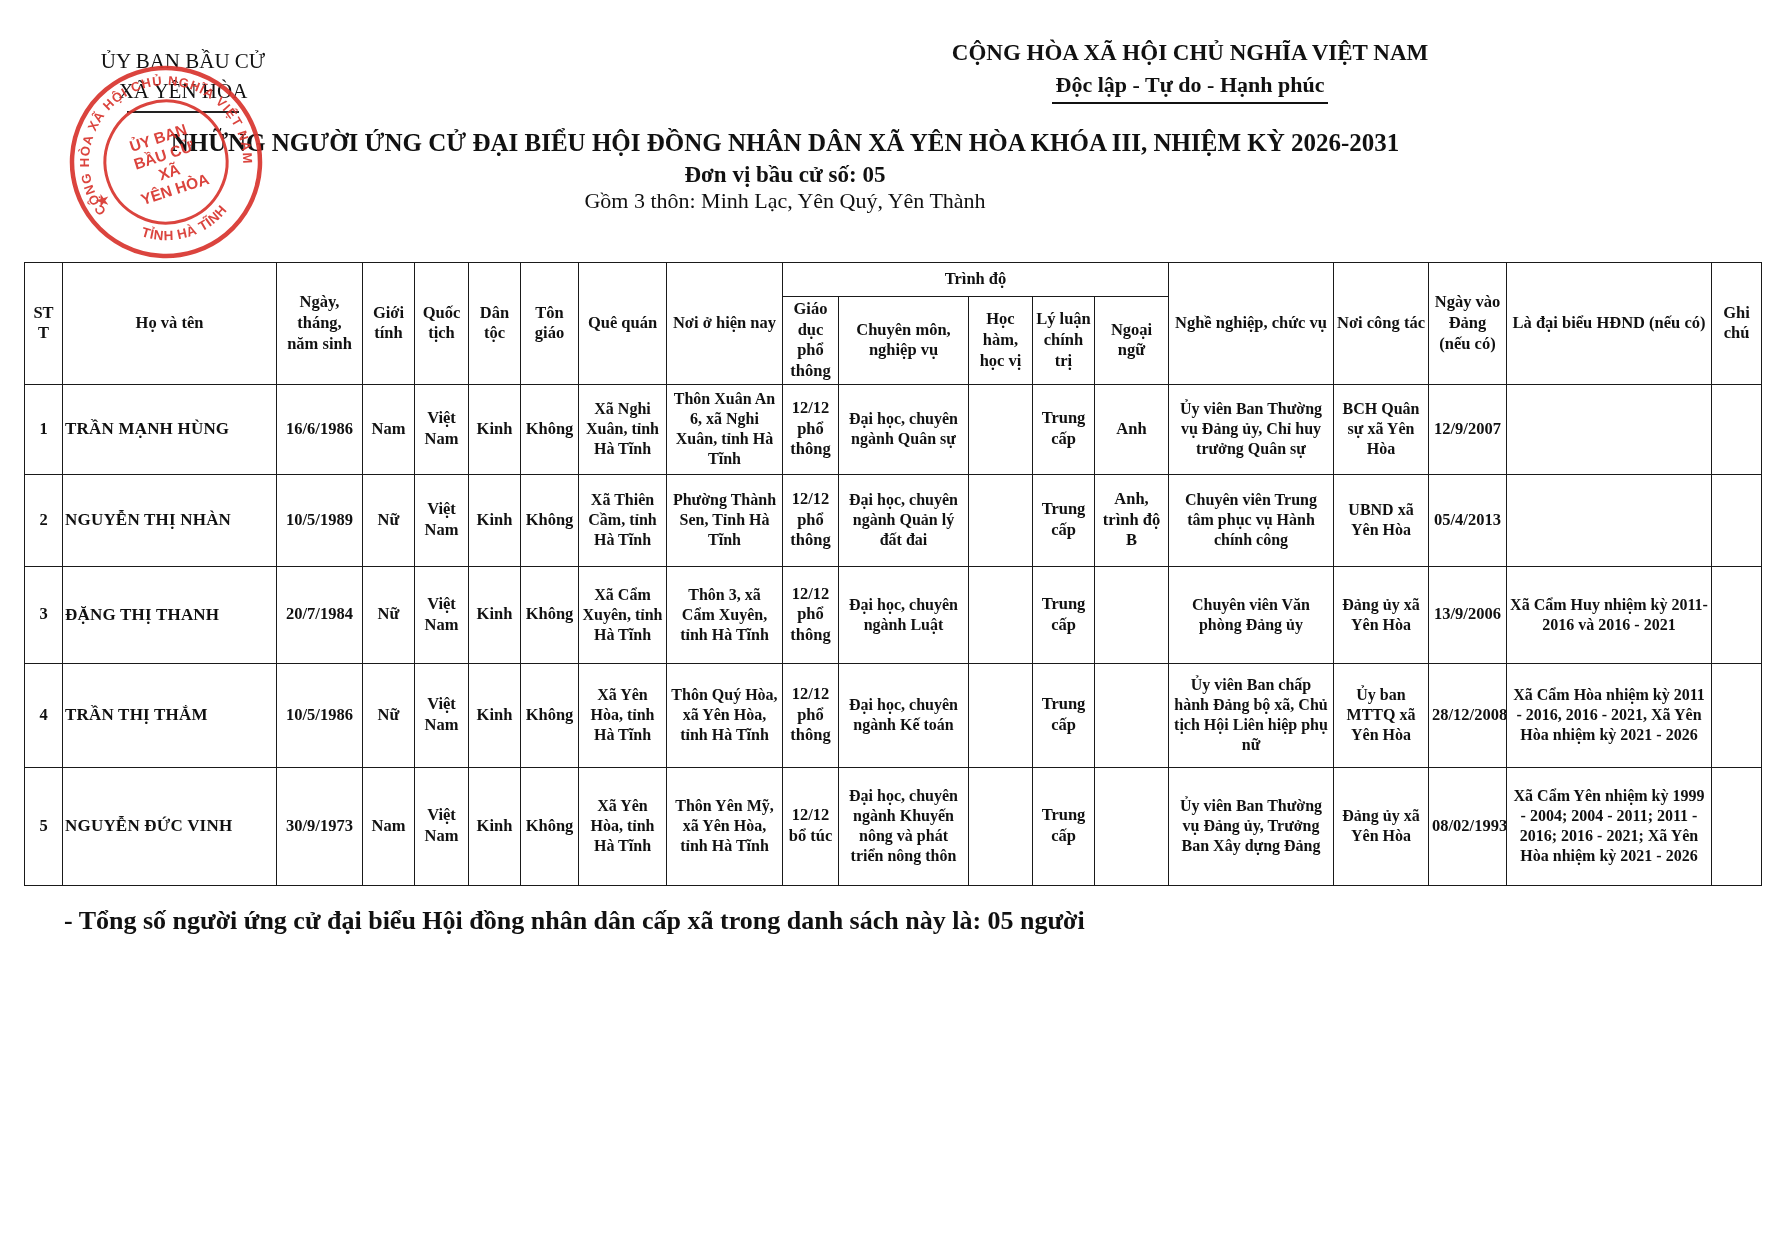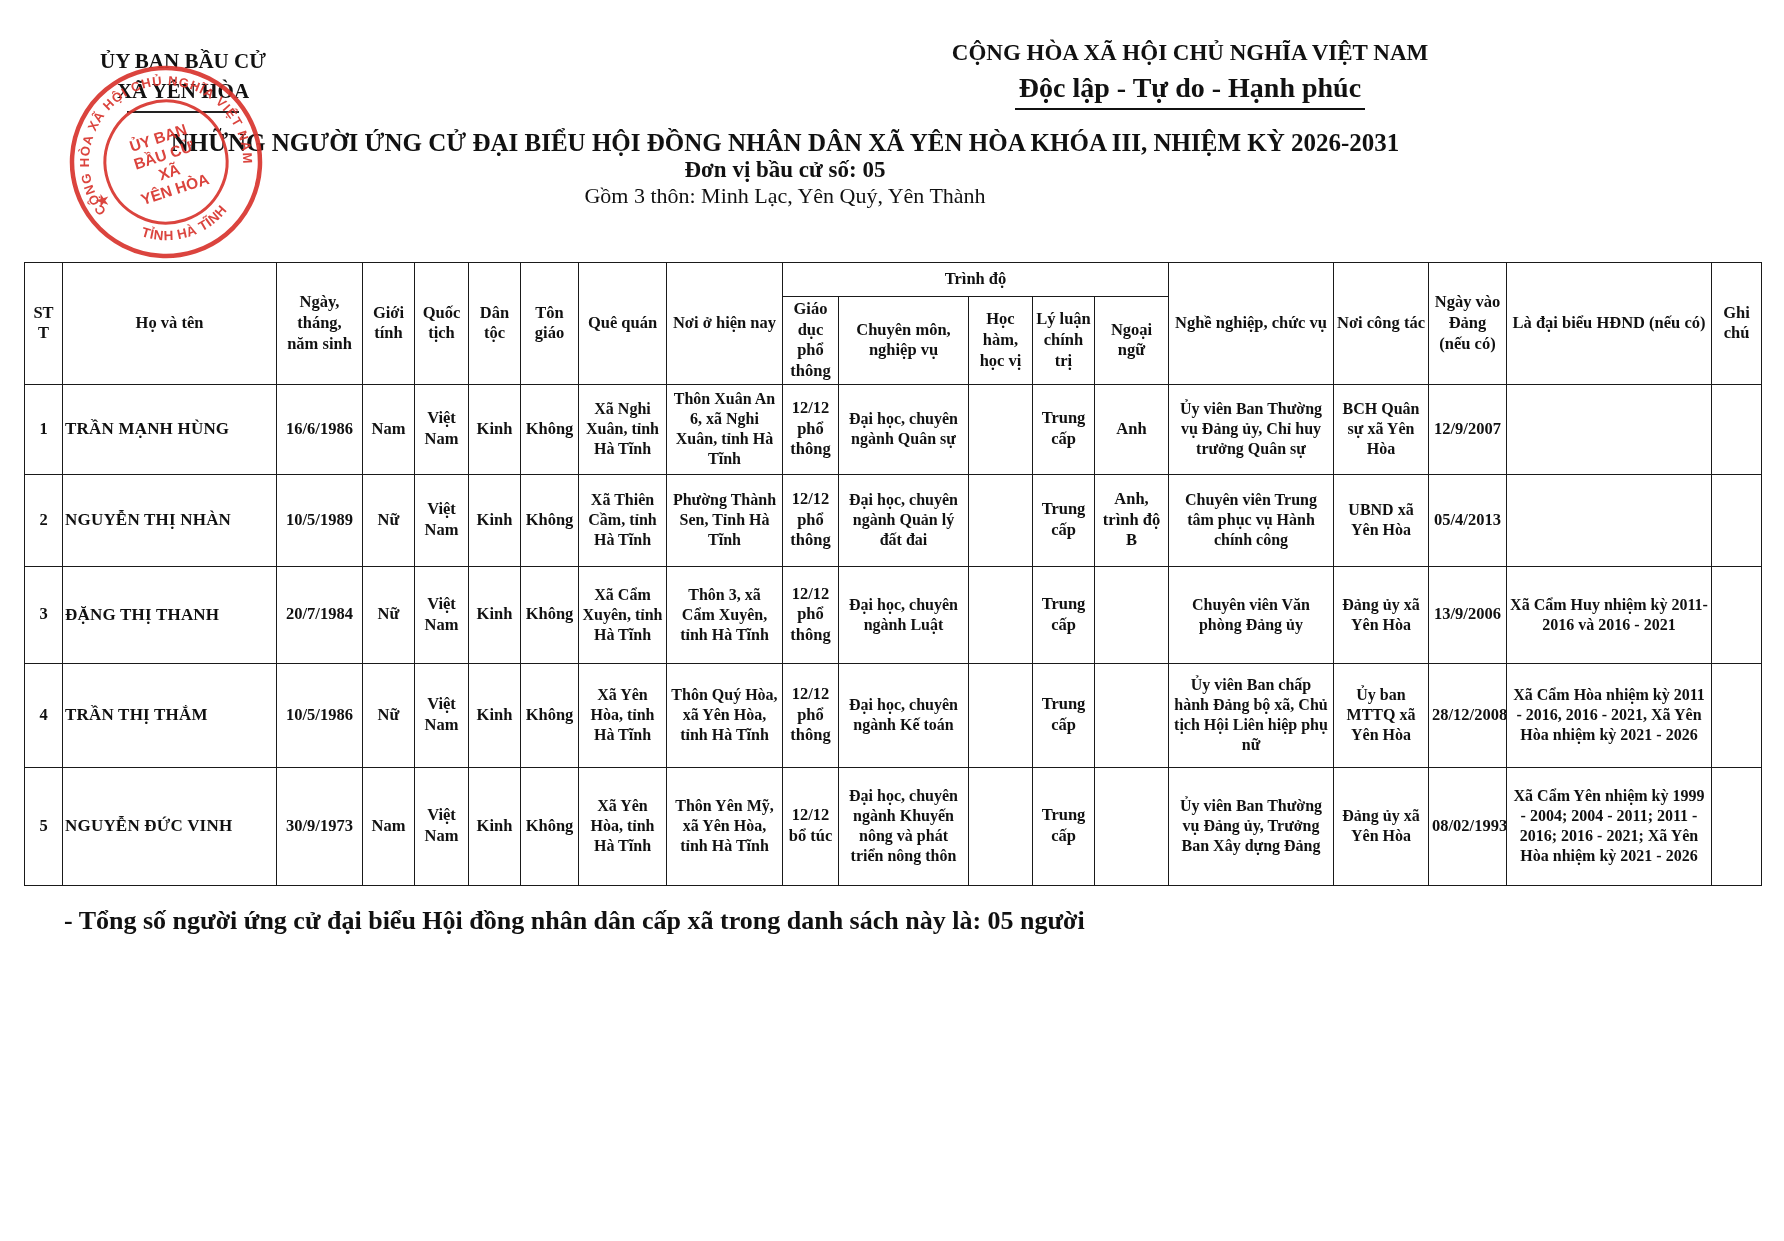--- a/index.html
+++ b/index.html
@@ -9,51 +9,51 @@
     width: 1784px; height: 1241px;
     background: #ffffff;
     font-family: "Liberation Serif", "DejaVu Serif", serif;
     color: #111;
     overflow: hidden;
   }
 
   
   .header-left {
     position: absolute; top: 46px; left: 68px; width: 230px;
-    text-align: center; font-weight: bold; font-size: 21px; line-height: 1.45;
+    text-align: center; font-weight: normal; font-size: 21px; line-height: 1.45;
     z-index: 1;
   }
   .header-left .rule {
     width: 112px; margin: 4px auto 0; border-top: 2px solid #222;
   }
   .header-right {
     position: absolute; top: 40px; left: 855px; width: 670px;
     text-align: center; z-index: 1;
   }
   .header-right .nation { font-weight: bold; font-size: 23px; }
   .header-right .motto {
-    display: inline-block; margin-top: 6px; font-weight: bold; font-size: 28px;
+    display: inline-block; margin-top: 6px; font-weight: bold; font-size: 22px;
     border-bottom: 2.5px solid #111; padding: 0 4px 4px;
   }
 
   
   .stamp {
     position: absolute; top: 62px; left: 66px; width: 200px; height: 200px;
     transform: rotate(-18deg); opacity: 0.92; z-index: 2; pointer-events: none;
   }
   .stamp text { font-family: "Liberation Sans", sans-serif; font-weight: bold; }
 
   
   .doc-title {
     position: absolute; top: 128px; left: 90px; width: 1390px;
     text-align: center; z-index: 1;
   }
   .doc-title .t1 { font-size: 24px; font-weight: bold; }
   .doc-title .t2 { font-size: 25px; font-weight: bold; margin-top: 1px; }
-  .doc-title .t3 { font-size: 23px; font-weight: bold; }
+  .doc-title .t3 { font-size: 23px; font-weight: bold; margin-top: 5px; }
   .doc-title .t4 { font-size: 22px; font-weight: normal; }
 
   
   .tbl-wrap { position: absolute; top: 262px; left: 24px; z-index: 3; }
   table {
     border-collapse: collapse; table-layout: fixed; width: 1737px;
     background: transparent;
   }
   th, td {
     border: 1.6px solid #1a1a1a;

